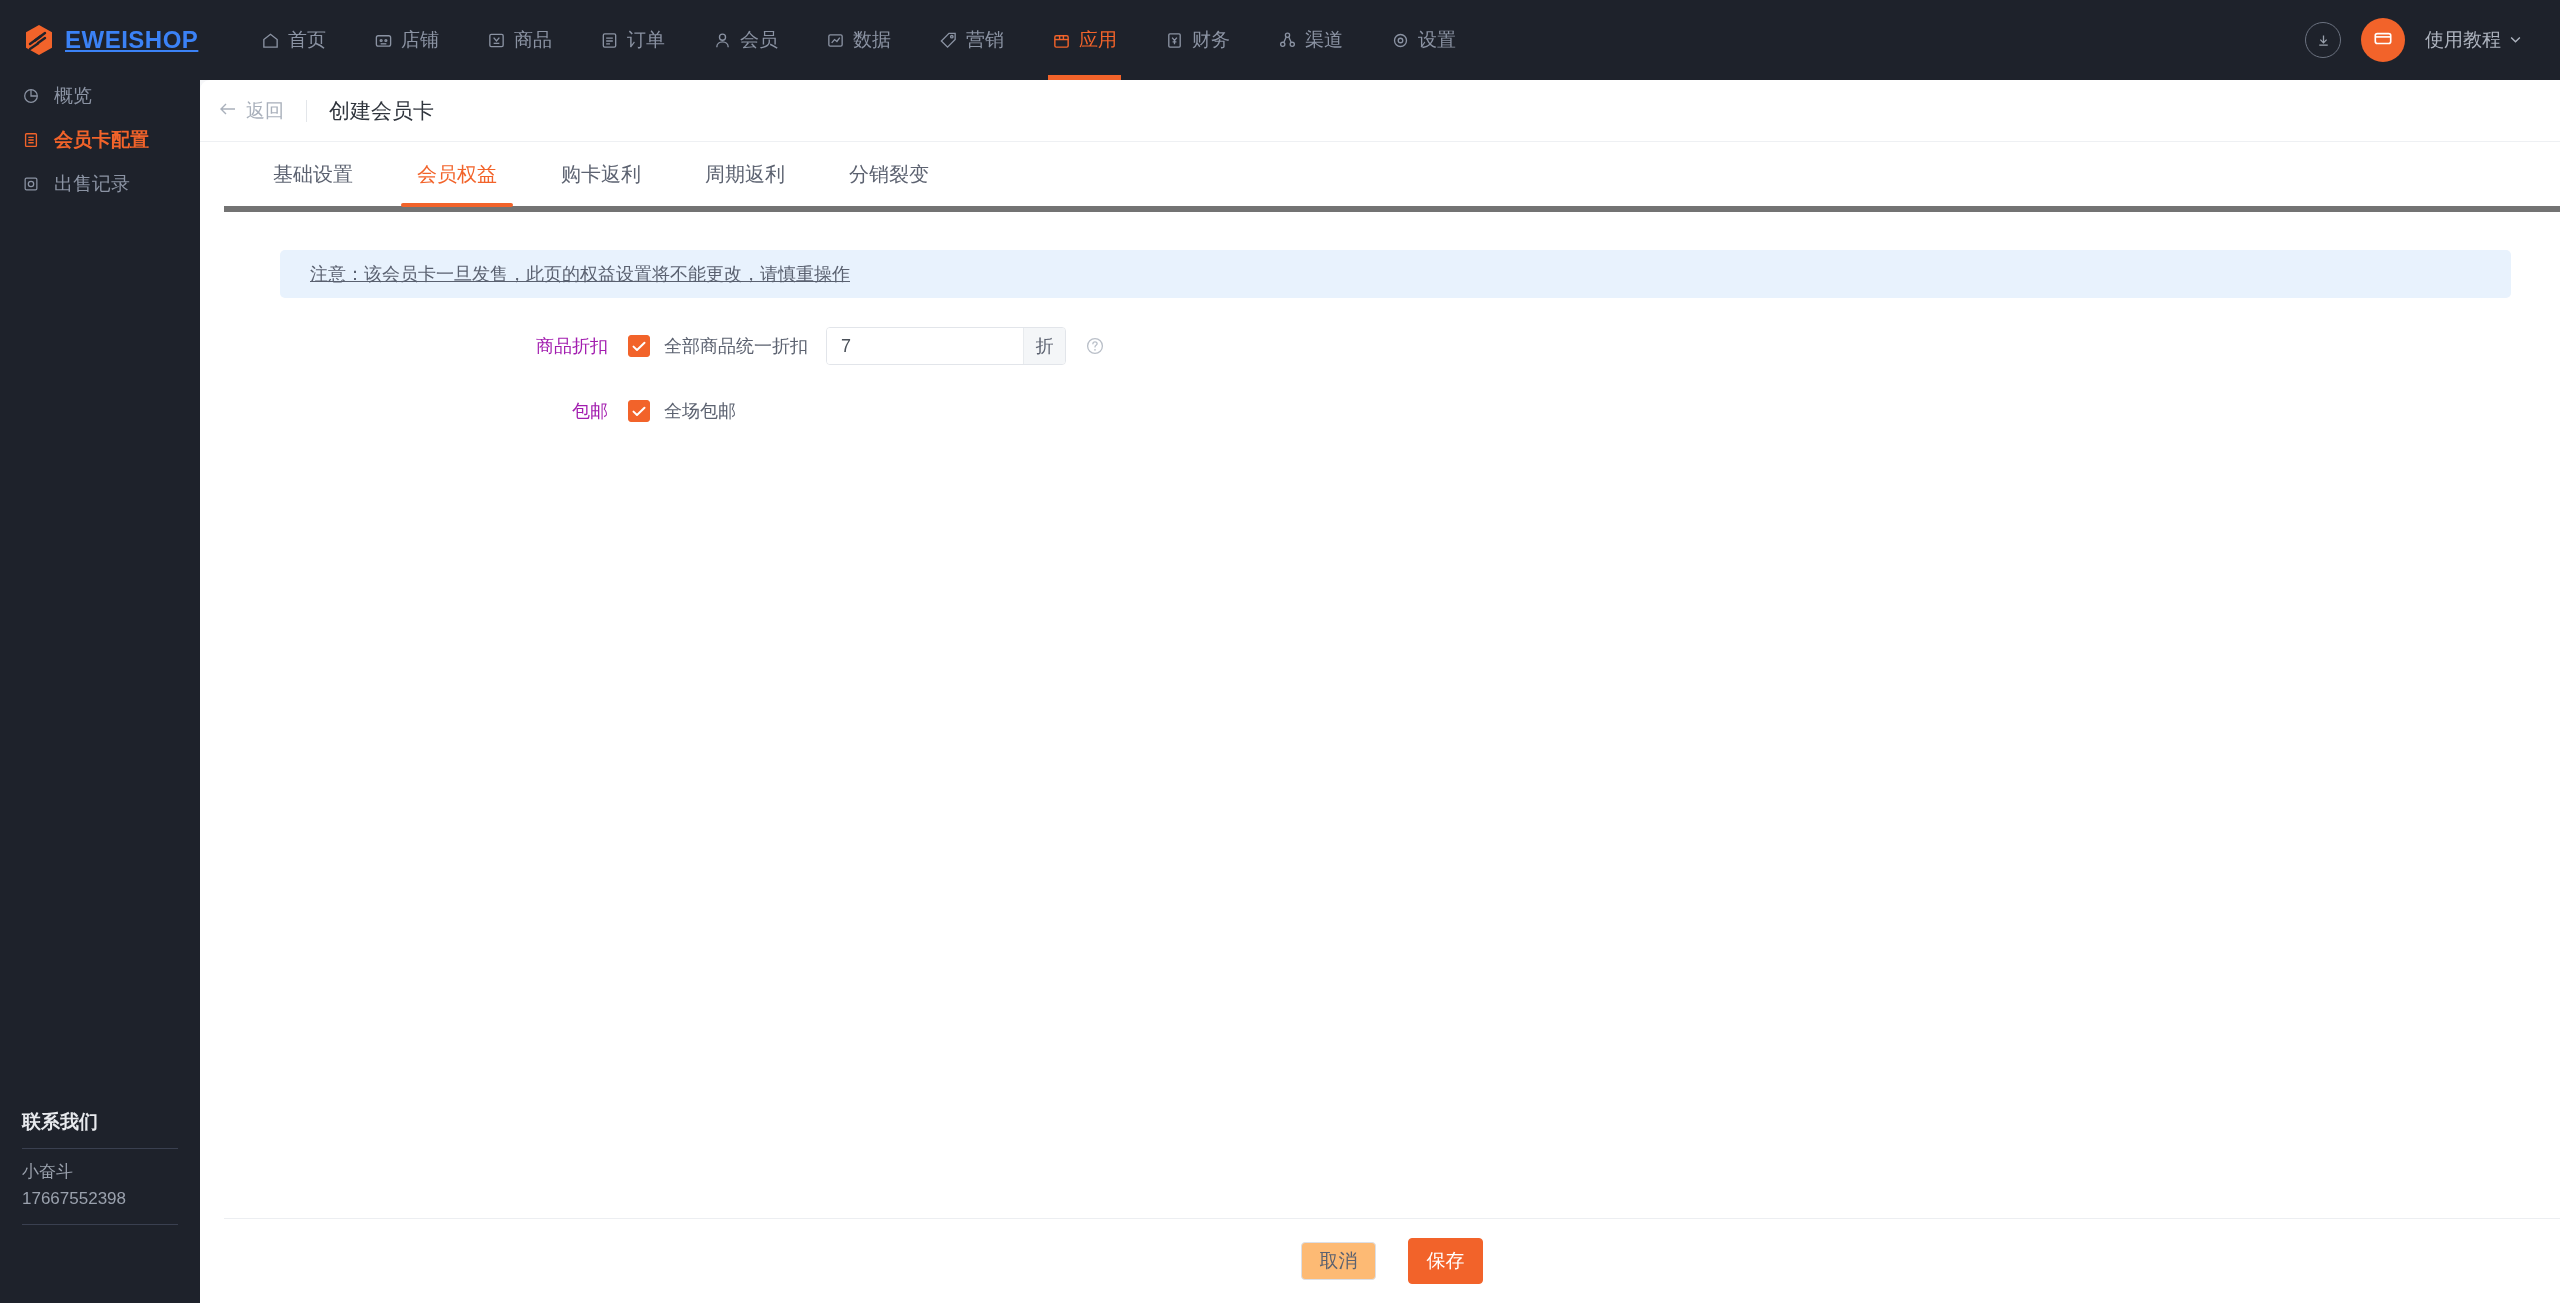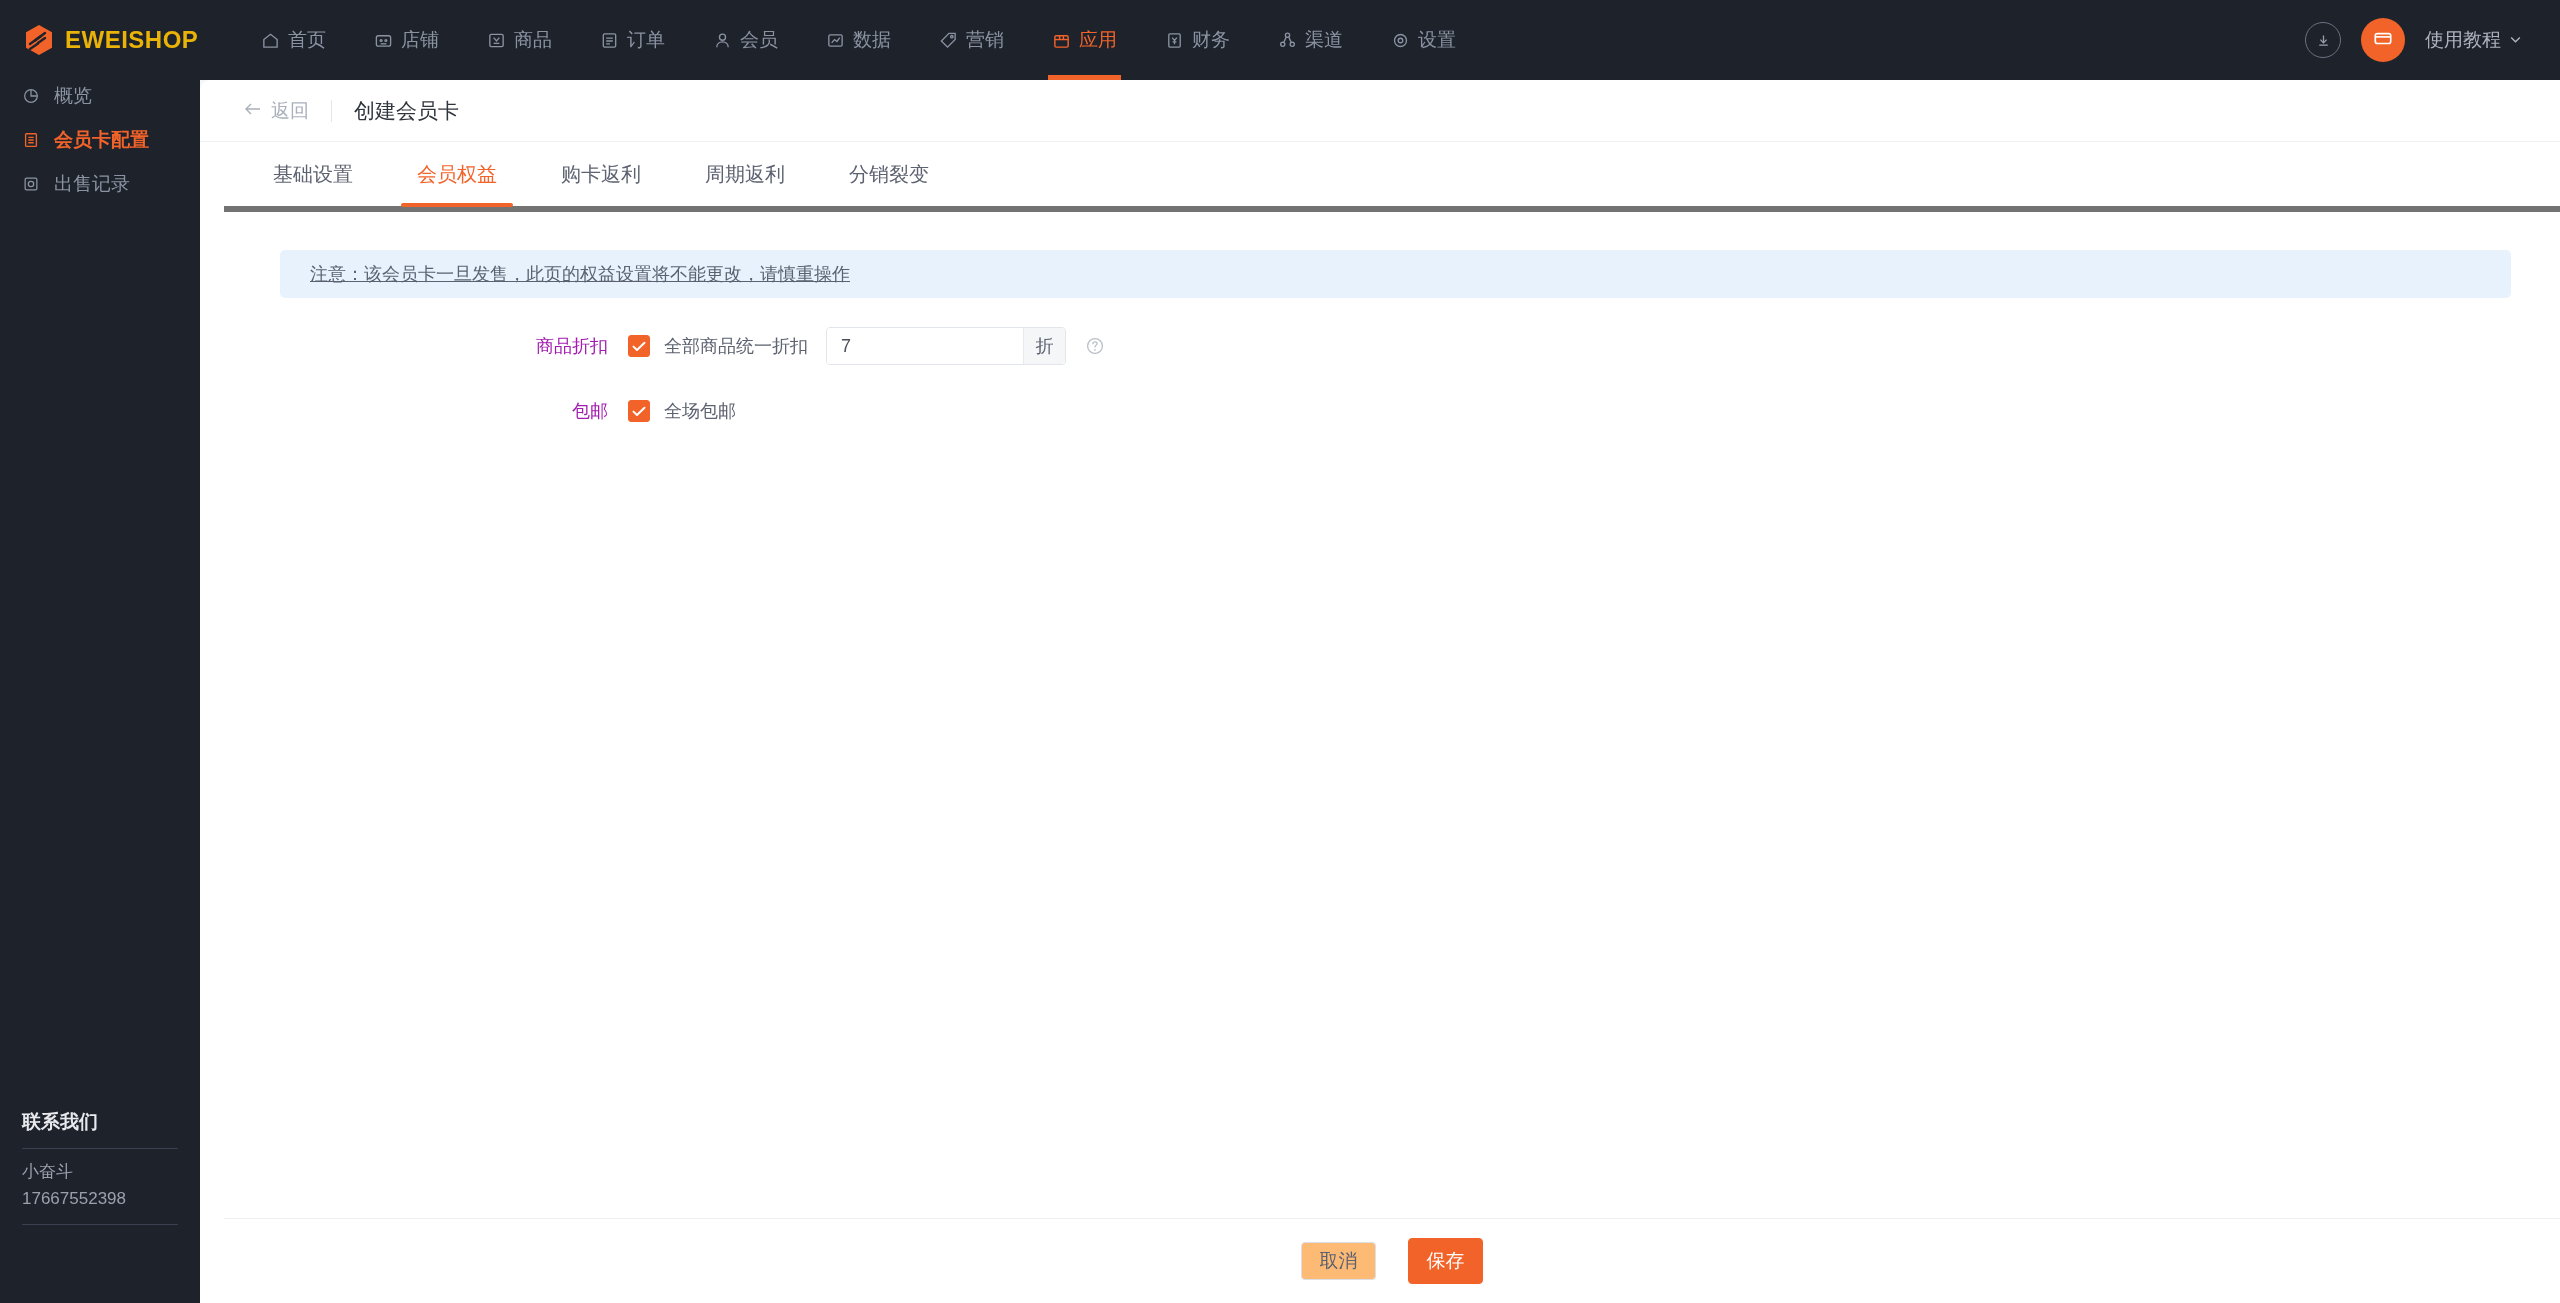--- a/index.html
+++ b/index.html
@@ -16,22 +16,22 @@
     width: 2560px; height: 80px;
     background: #1e222b;
     display: flex; align-items: center;
   }
   .logo-wrap {
     display: flex; align-items: center; gap: 11px;
     margin-left: 24px; width: 175px;
   }
   .logo-mark { width: 30px; height: 32px; flex: 0 0 auto; }
   .logo-text {
-    color: #eab308; font-size: 24px; font-weight: 700;
-    letter-spacing: .5px; line-height: 1;
+    color: #3b82f6; font-size: 24px; font-weight: 700;
+    letter-spacing: .5px; line-height: 1; text-decoration: underline;
   }
   .nav-items { display: flex; align-items: flex-end; height: 80px; margin-left: 38px; }
   .nav-item {
     position: relative;
     display: flex; align-items: center; gap: 8px;
     height: 80px; padding: 0 24px;
     color: #8b93a3; font-size: 19px; cursor: pointer;
     white-space: nowrap;
   }
   .nav-item svg { display: block; }
@@ -95,21 +95,21 @@
   }
   .content {
     position: absolute; top: 80px; left: 200px;
     width: 2360px; height: 1223px;
     background: #ffffff;
     border-top-left-radius: 10px;
     overflow: hidden;
   }
   .page-head {
     height: 62px; display: flex; align-items: center;
-    padding-left: 44px;
+    padding-left: 19px;
     border-bottom: 1px solid #eef0f3;
   }
   .back-link {
     display: flex; align-items: center; gap: 9px;
     color: #a9b0bb; font-size: 19px; cursor: pointer;
   }
   .head-div {
     width: 1px; height: 22px; background: #e3e6ea; margin: 0 22px;
   }
   .page-title { color: #30353d; font-size: 21px; }

